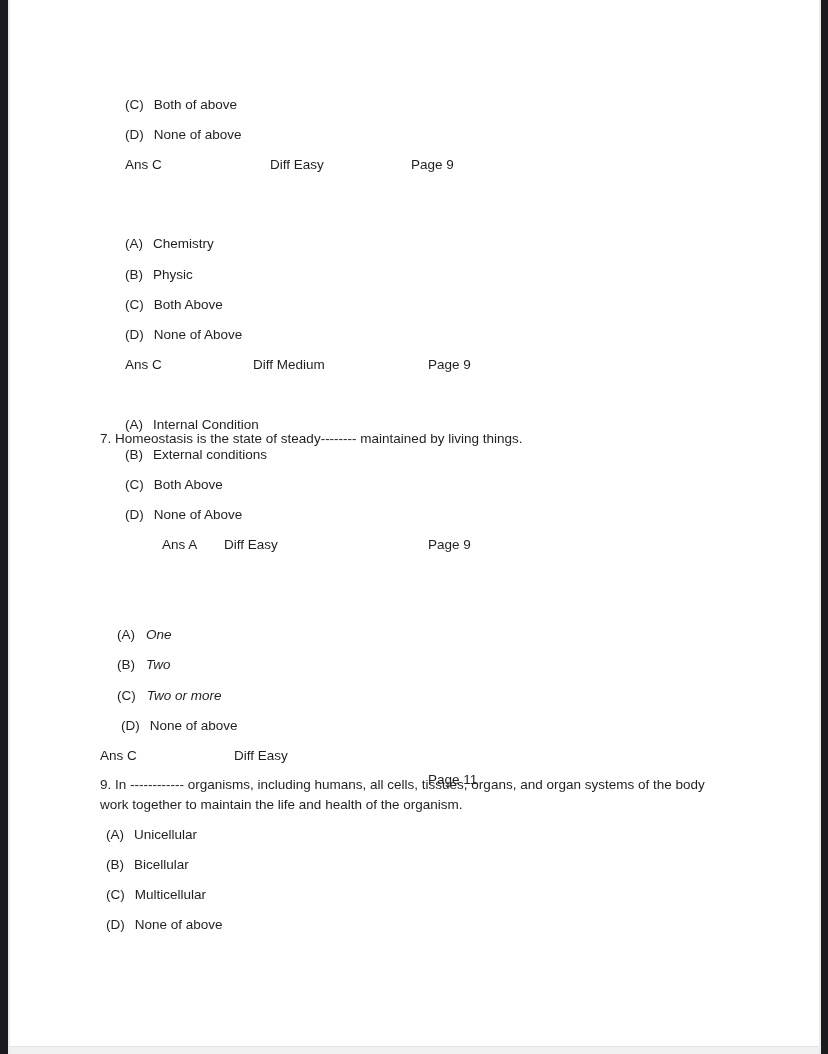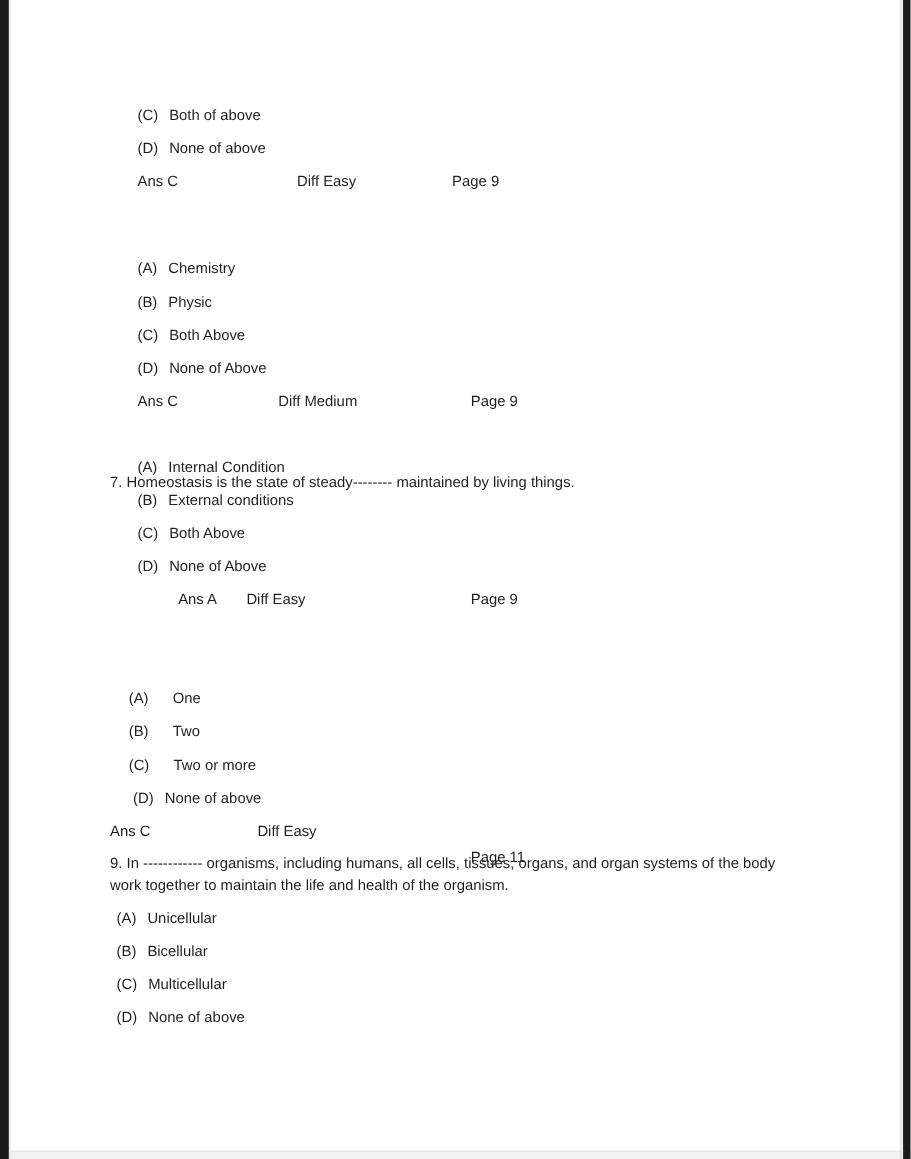--- a/index.html
+++ b/index.html
@@ -55,21 +55,21 @@
     line-height: 20px;
     width: 618px;
     white-space: normal;
   }
   .opt {
     display: flex;
   }
   .opt .optlabel { flex: 0 0 auto; }
   .opt .opttext  { flex: 0 0 auto; }
   .gap10 .opttext { margin-left: 10px; }
-  .gap5  .opttext { margin-left: 22px; }
+  .gap5  .opttext { margin-left: 11px; font-style: italic; }
   .ansrow span { position: absolute; top: 0; }
 </style>
 </head>
 <body>
 
 <div id="screen">
 
   <div class="edge-left"></div>
   <div class="edge-right"></div>
   <div class="bottom-bar"></div>

